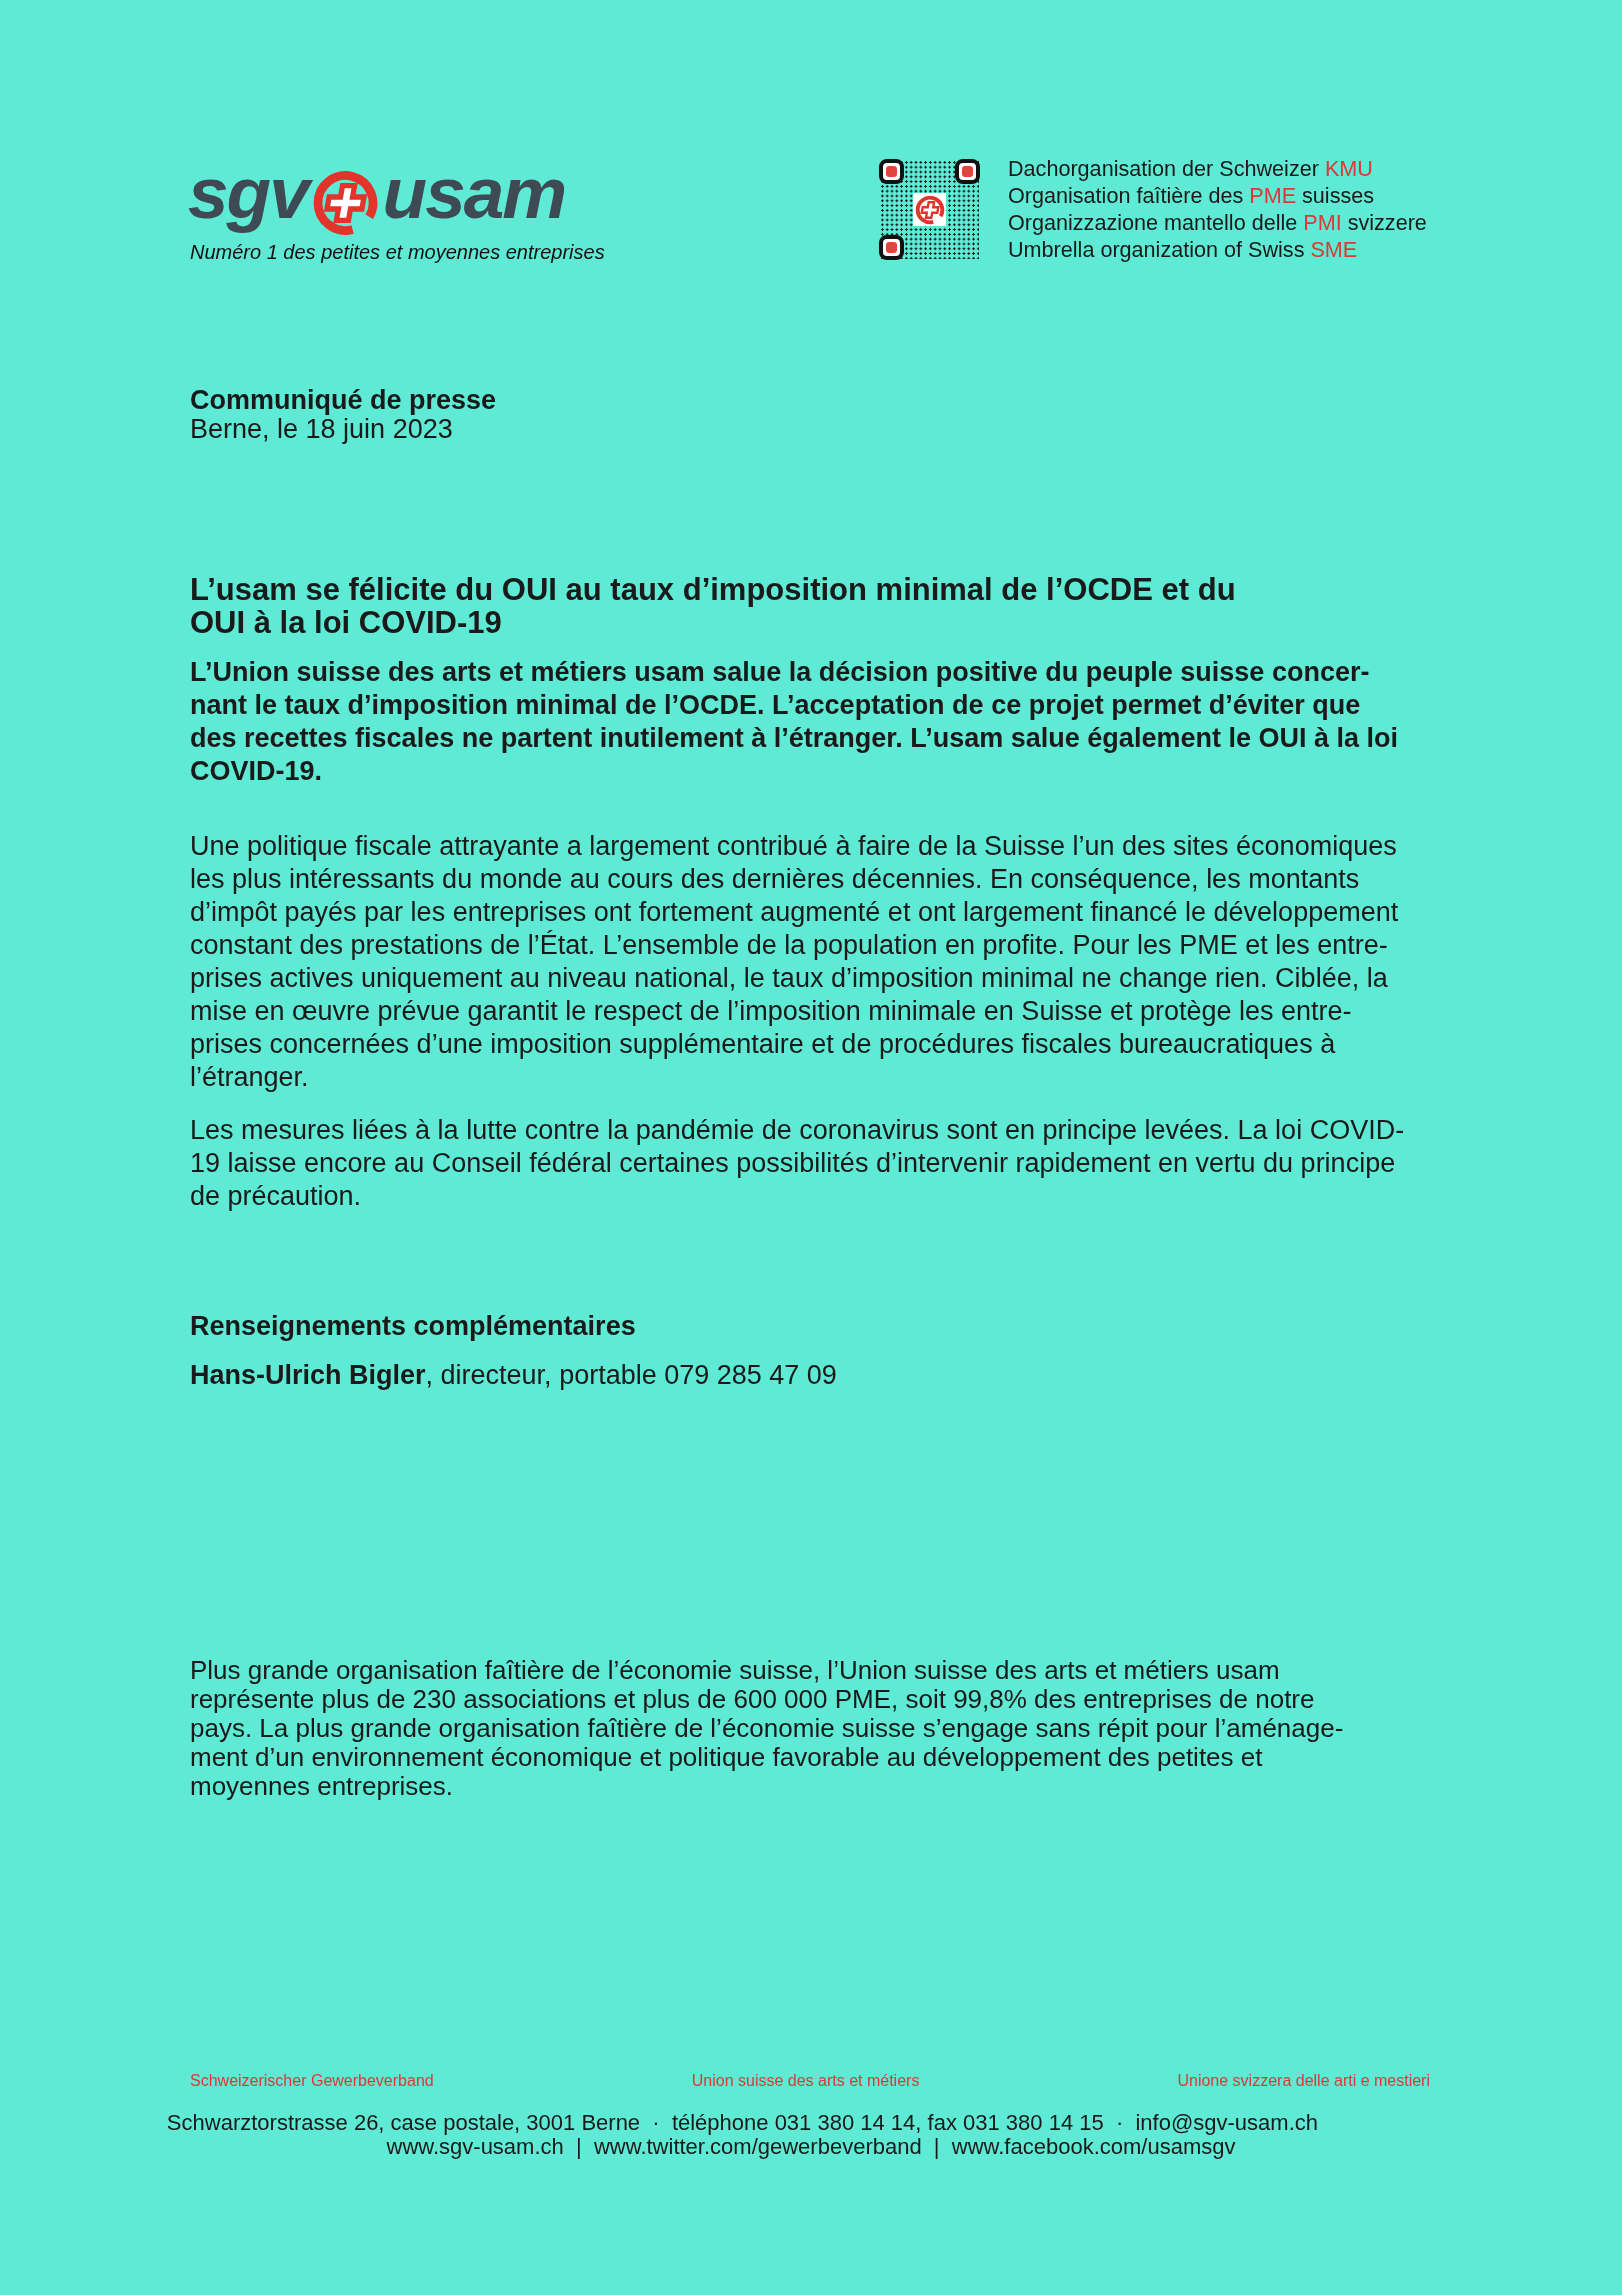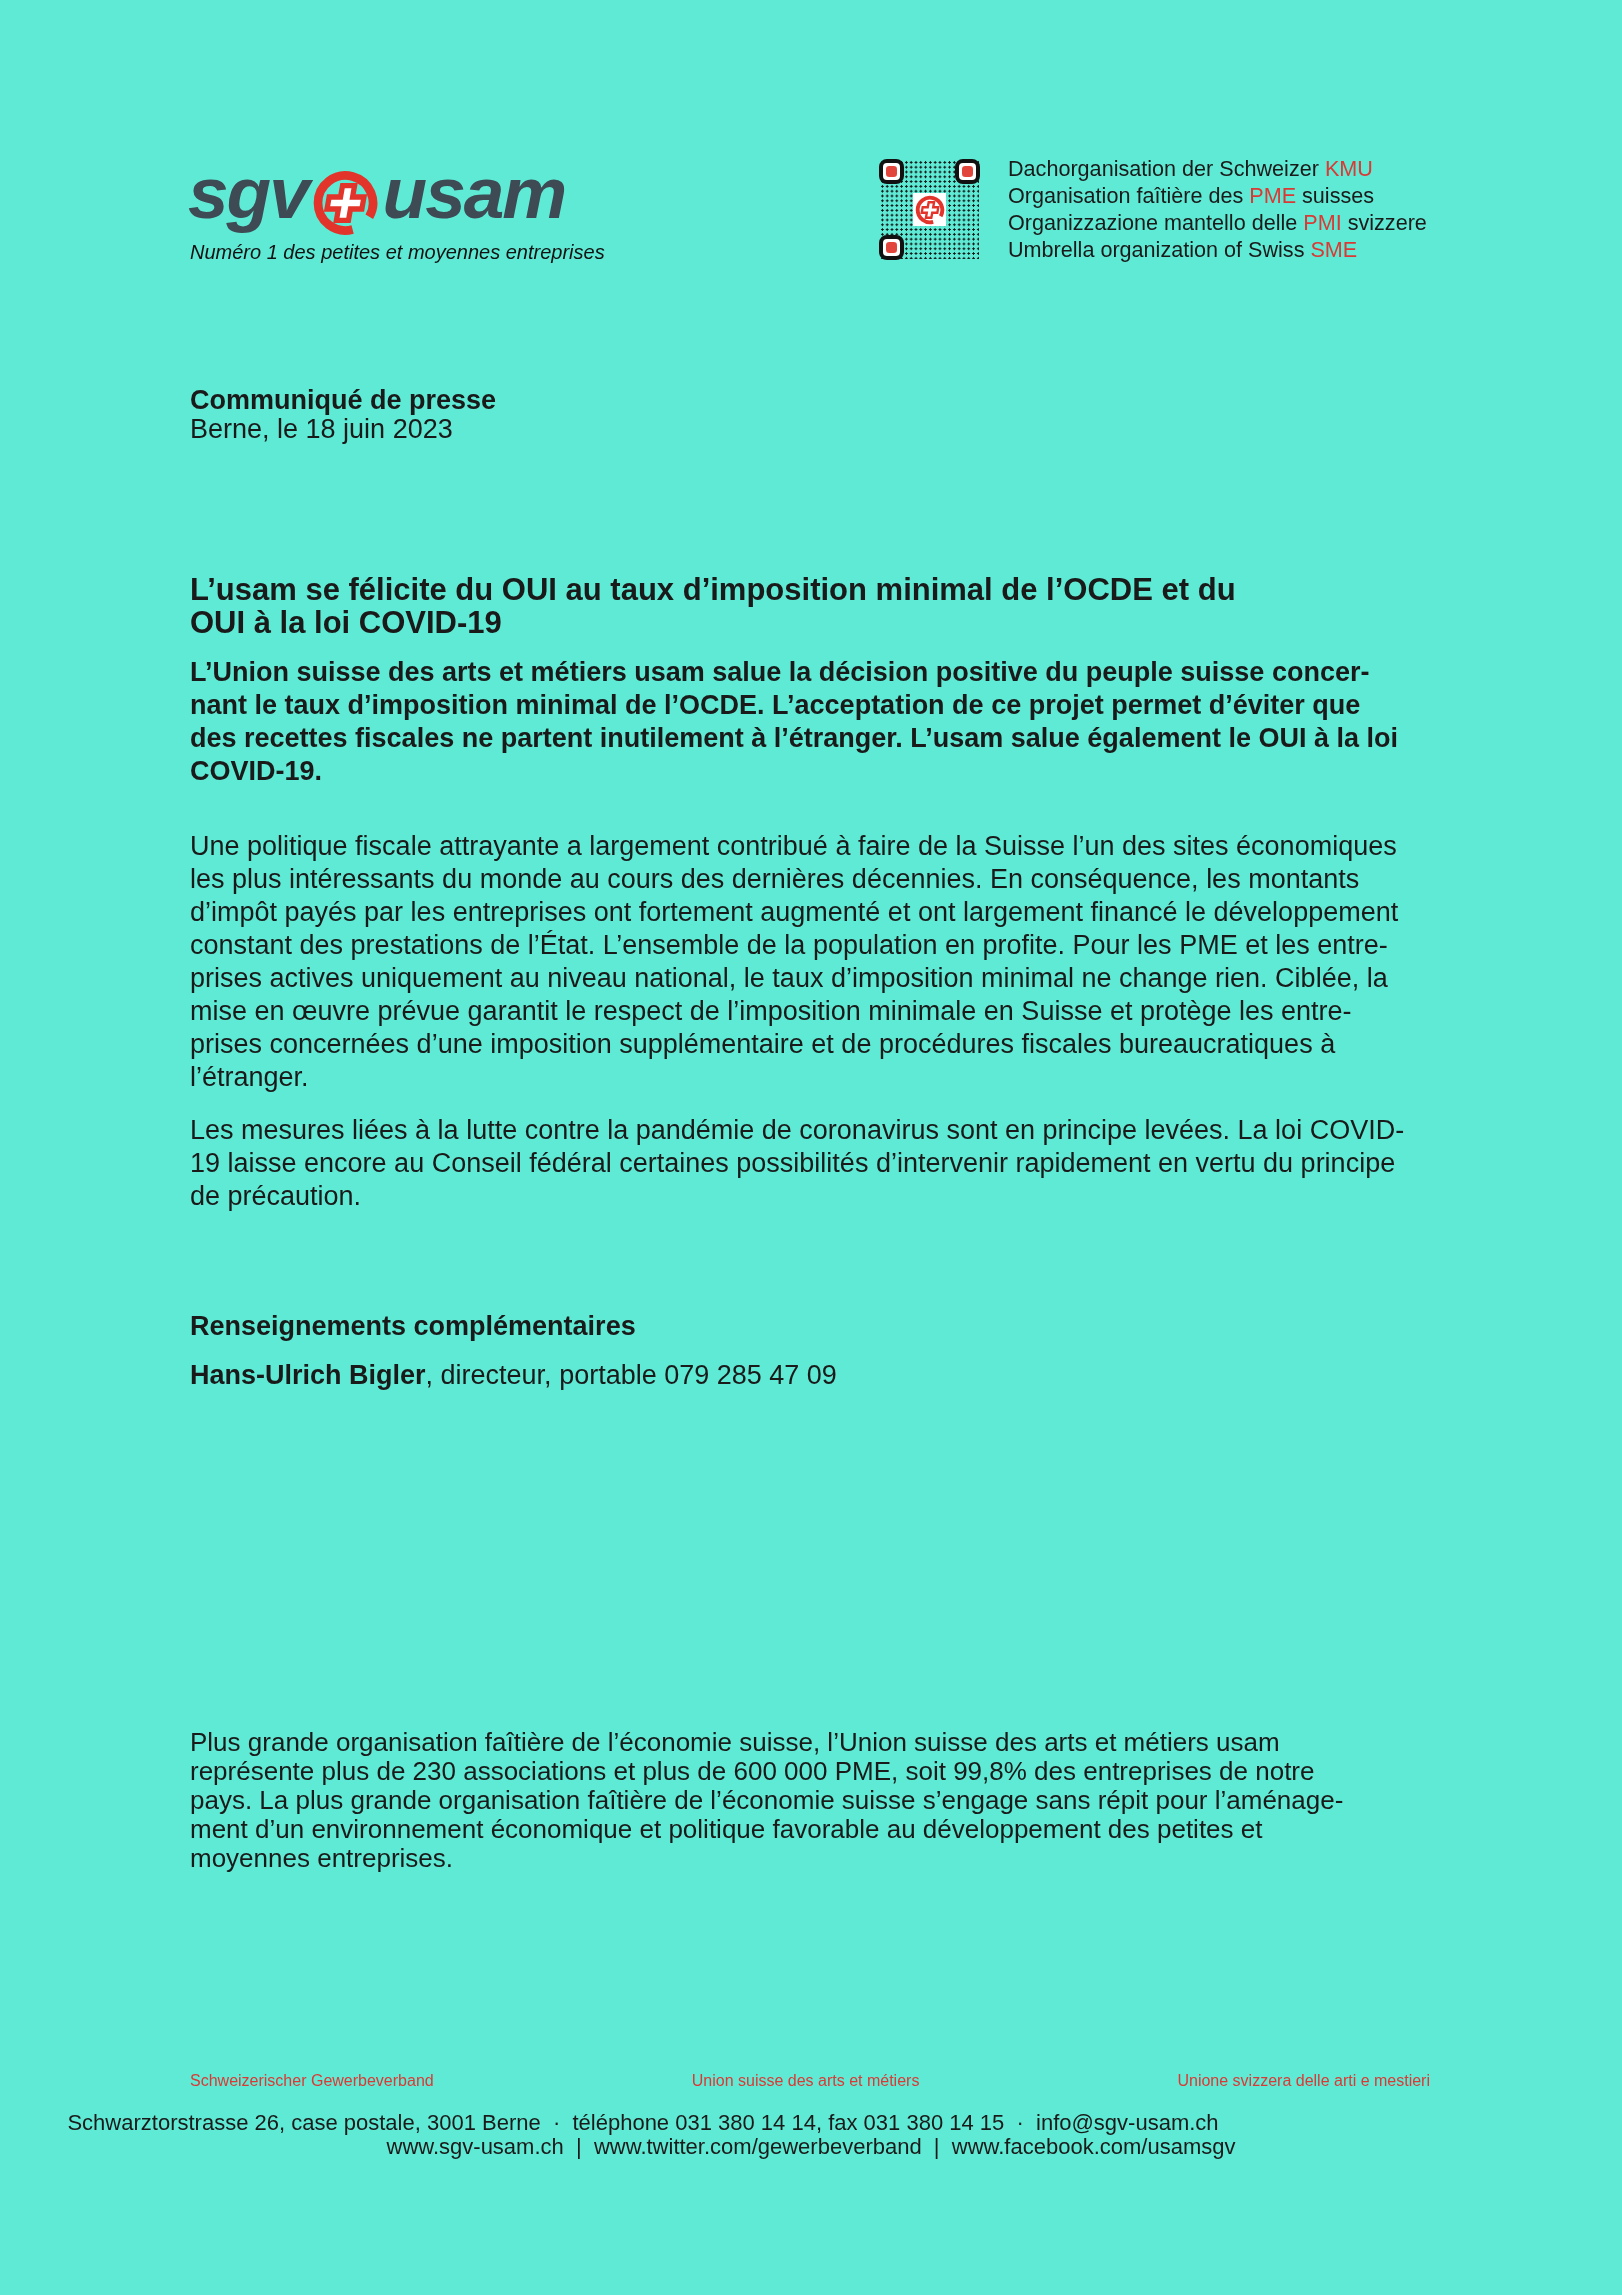--- a/index.html
+++ b/index.html
@@ -62,30 +62,30 @@
   
   .ln { white-space:pre; }
   .block-date { left:190px; top:386px; font-size:27px; line-height:29px; }
   .bold { font-weight:700; }
   .block-title { left:190px; top:553px; font-size:31px; font-weight:700; line-height:33px;margin-top:20px; }
   .block-lead { left:190px; top:656px; font-size:27px; font-weight:700; line-height:33px; }
   .block-para1 { left:190px; top:830px; font-size:27px; line-height:33px; }
   .block-para2 { left:190px; top:1114px; font-size:27px; line-height:33px; }
   .block-contacts-h { left:190px; top:1311px; font-size:27px; font-weight:700; line-height:31px; }
   .block-people { left:190px; top:1360px; font-size:27px; line-height:31px; }
-  .block-boiler { left:190px; top:1728px; font-size:26px; line-height:29px; }
+  .block-boiler { left:190px; top:1656px; font-size:26px; line-height:29px; }
 
   
   .footer-orgs {
     left:190px; top:2068px; width:1240px;
     display:flex; justify-content:space-between;
     font-size:16px; color:#da3a35; line-height:26px;text-align:center;
   }
   .footer-orgs > div { white-space:pre; }
-  .footer-address { left:0; top:2110px; width:1286px; text-align:center; font-size:22px; line-height:25px; }
+  .footer-address { left:0; top:2110px; width:1286px; text-align:right; font-size:22px; line-height:25px;padding-left:32px; }
   .footer-web { left:0; top:2134px; width:1622px; text-align:center; font-size:22px; line-height:25px; }
 </style>
 </head>
 <body>
 
 <div class="page">
 
   <div class="abs logo-row">
     <span class="logo-word">sgv</span>
     <svg class="logo-mark" viewBox="0 0 100 100" aria-hidden="true">

